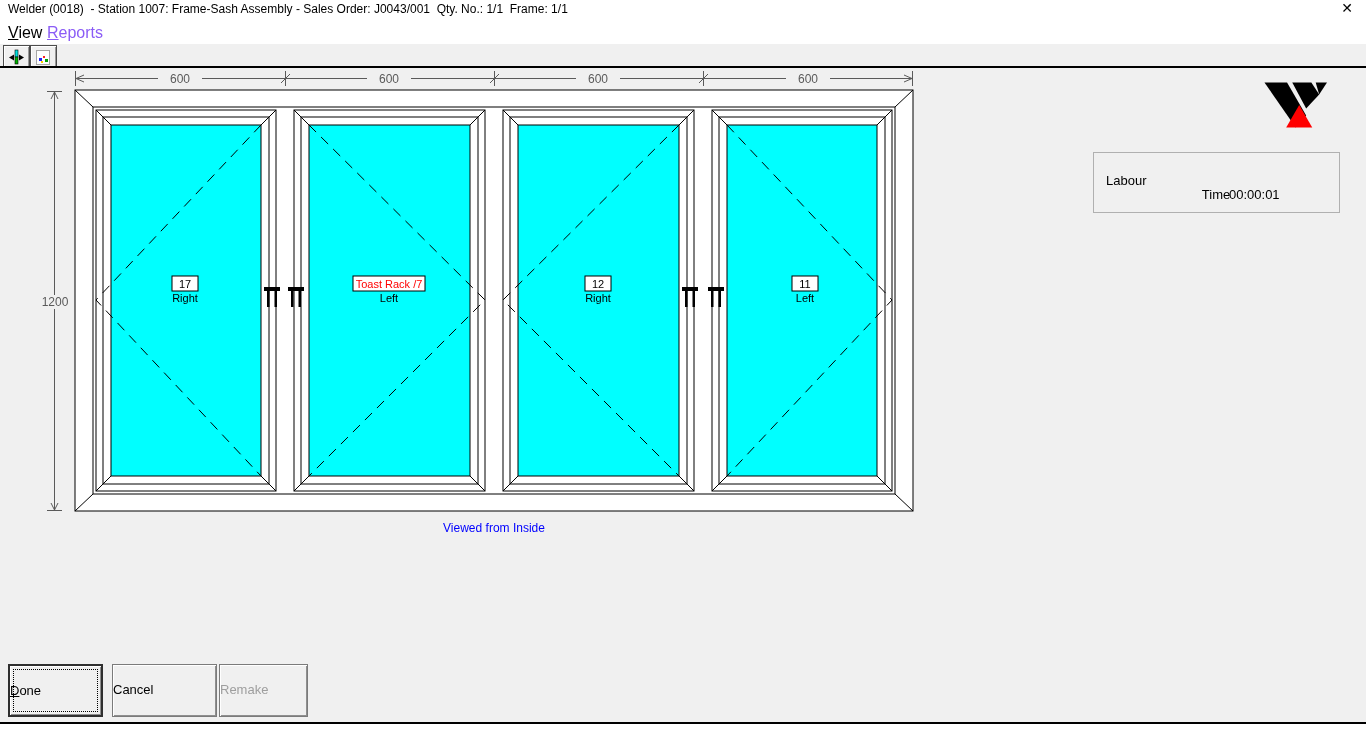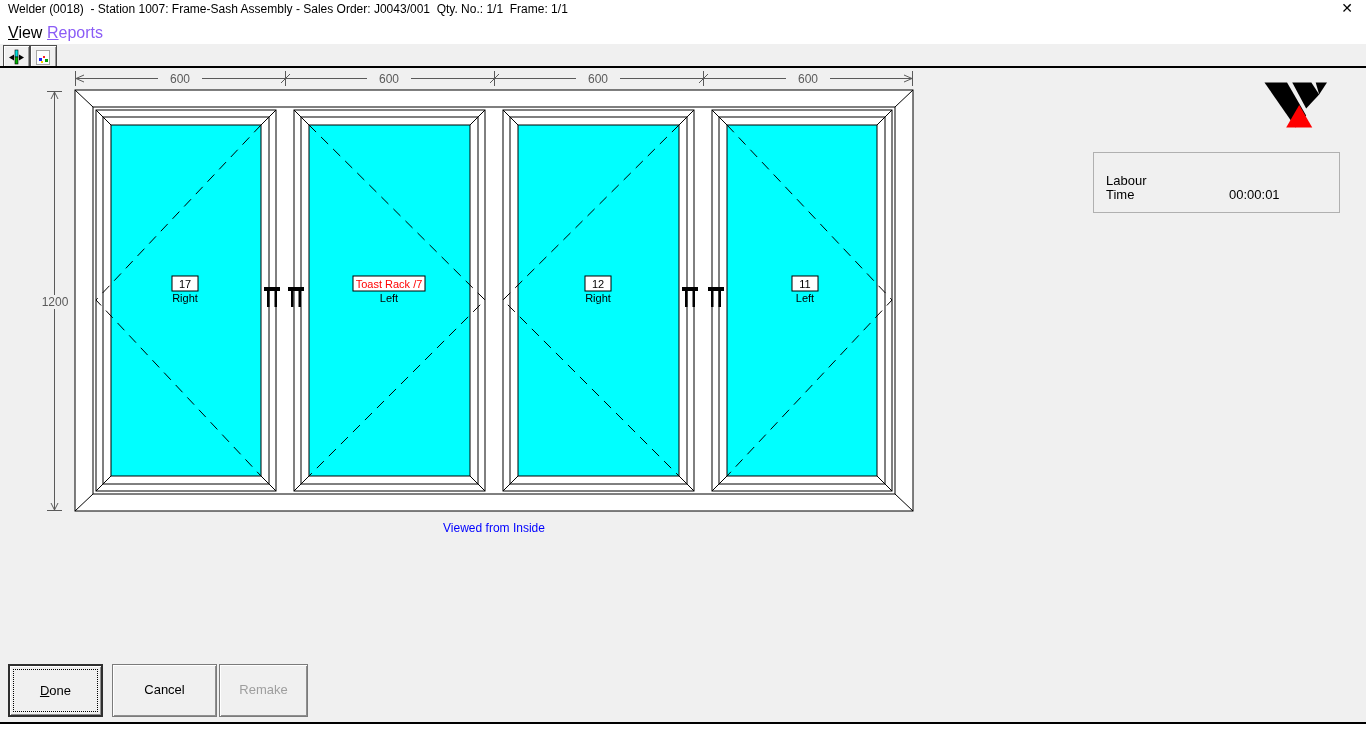--- a/index.html
+++ b/index.html
@@ -59,29 +59,29 @@
   
   .groupbox{
     position:absolute;left:1093px;top:84px;width:245px;height:59px;
     border:1px solid #b0b0b0;background:#f0f0f0;
   }
   .groupbox .legend{
     position:absolute;left:8px;top:-8px;background:#f0f0f0;padding:0 4px;
     font-size:13px;color:#000;margin-top:28px;
   }
   .groupbox .row{
-    position:absolute;left:12px;top:34px;width:220px;font-size:13px;color:#000;
+    position:absolute;left:12px;top:34px;width:220px;font-size:13px;color:#000;text-align:center;
   }
   .groupbox .val{
     position:absolute;left:123px;top:0;
   }
   
   .btn{
     position:absolute;height:53px;background:#f0f0f0;
-    font-size:13px;color:#000;text-align:center;line-height:49px;
+    font-size:13px;color:#000;text-align:left;line-height:49px;
     border:1px solid #7b7b7b;
     box-shadow:inset 1px 1px 0 #ffffff, inset -1px -1px 0 #8f8f8f;
     box-sizing:border-box;
   }
   .btn .u{text-decoration:underline;}
   .btn.default{
     border:2px solid #2f2f2f;
   }
   .btn.default .focus{
     position:absolute;left:3px;top:3px;right:3px;bottom:3px;

